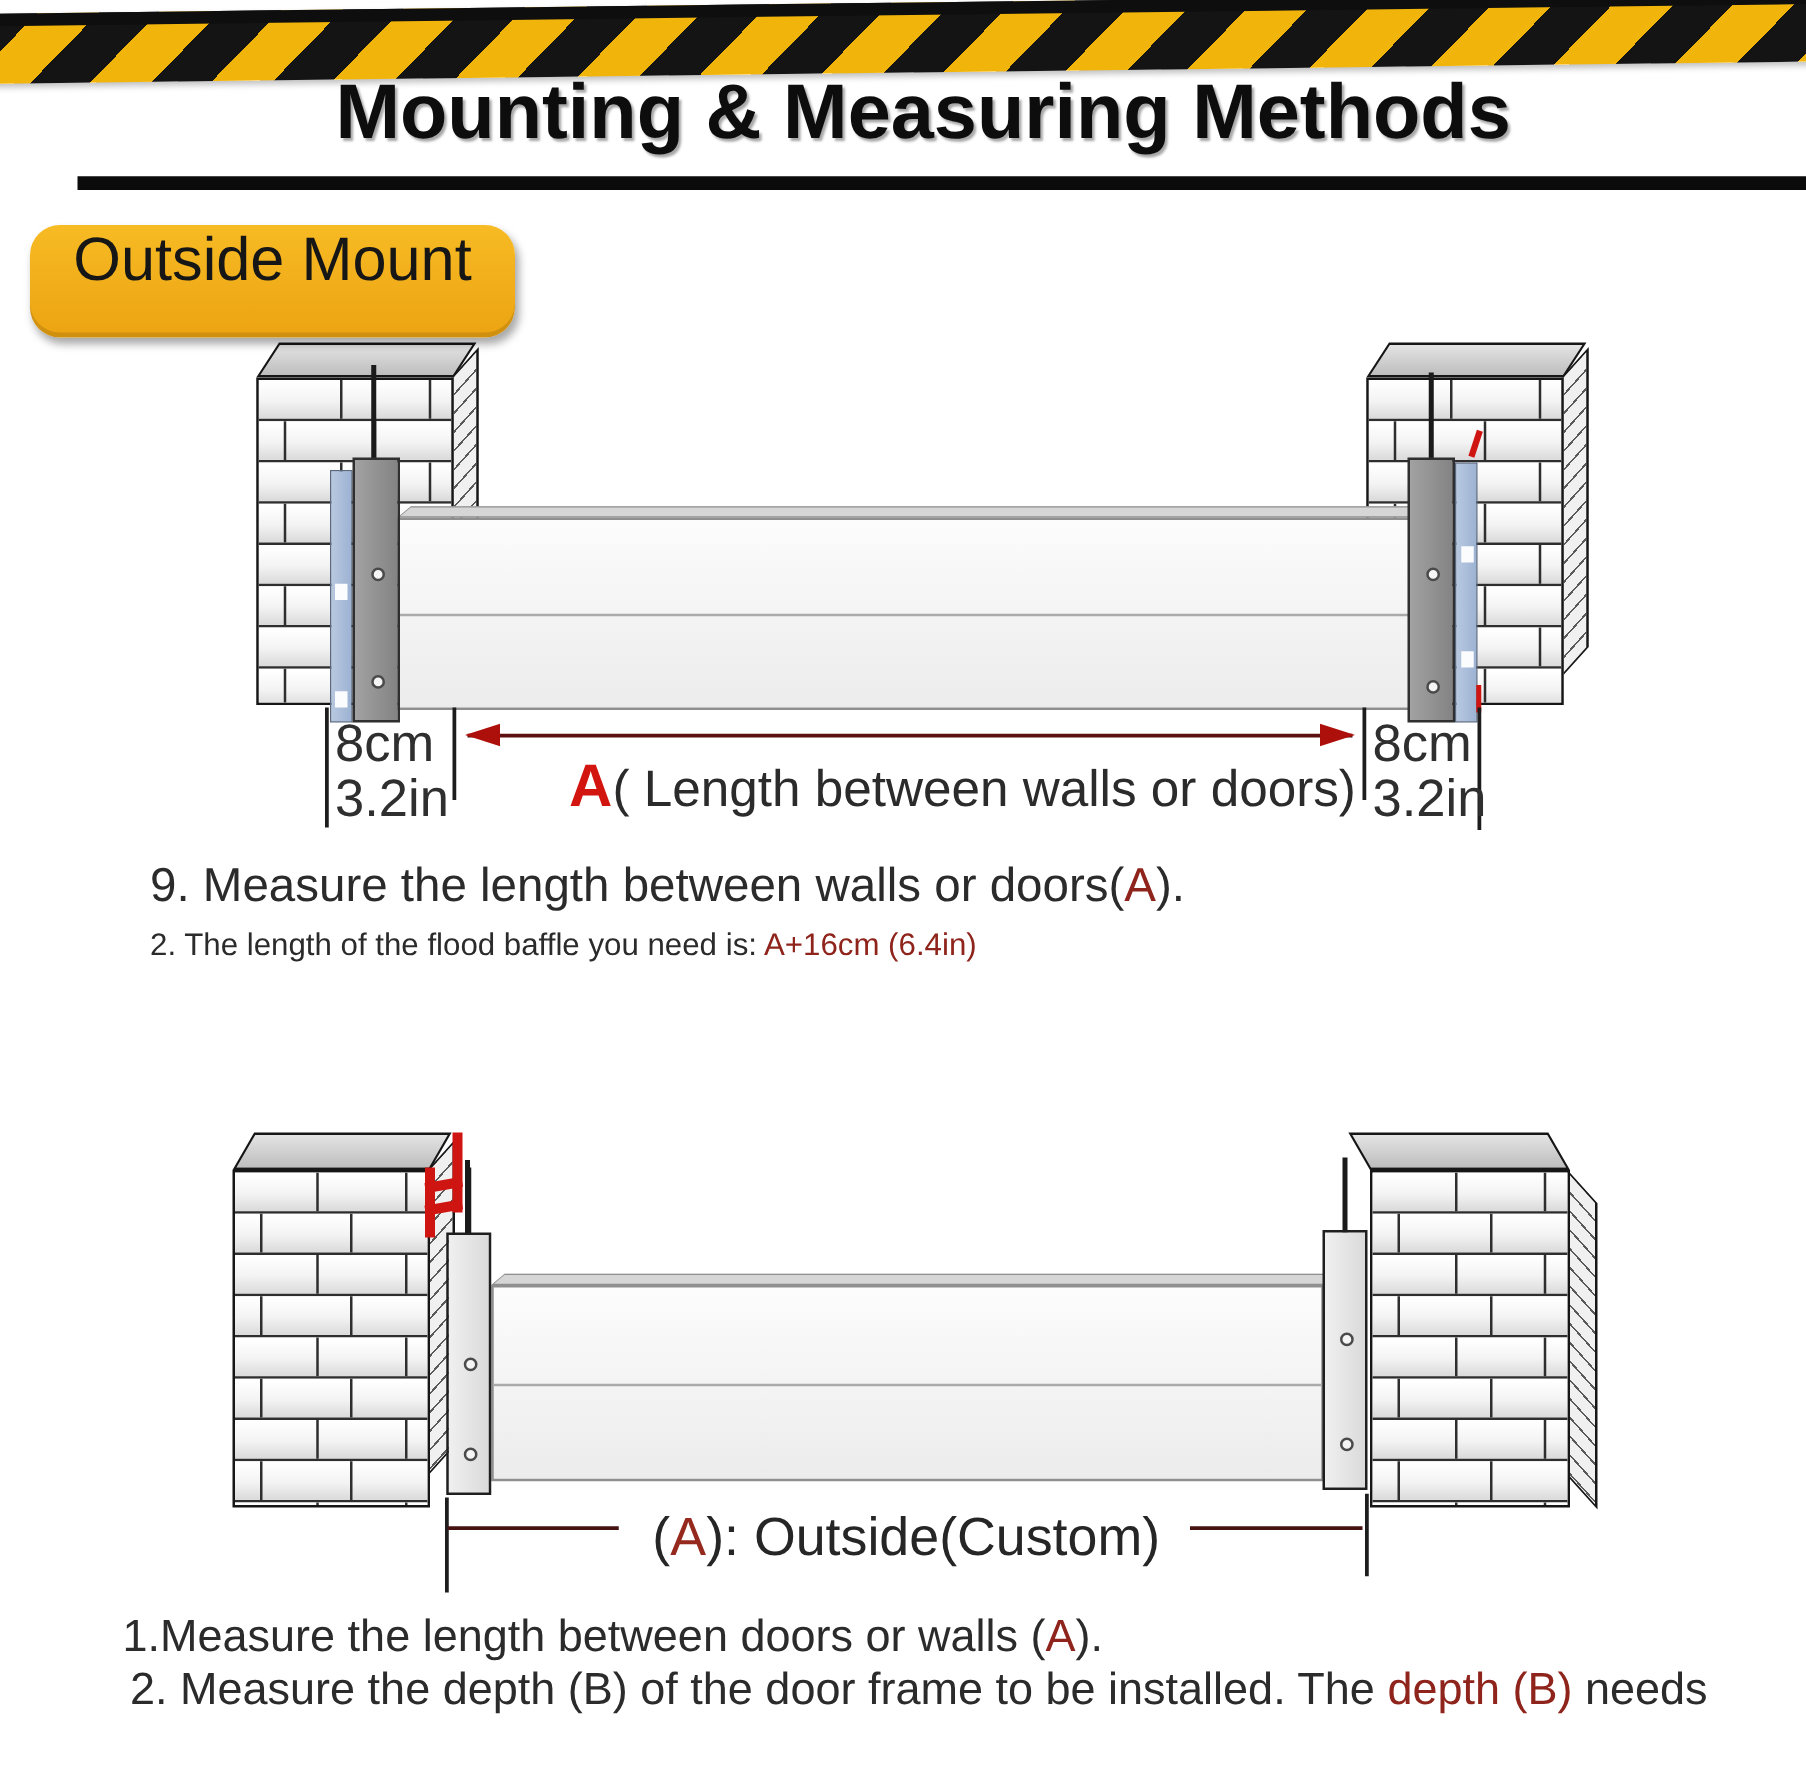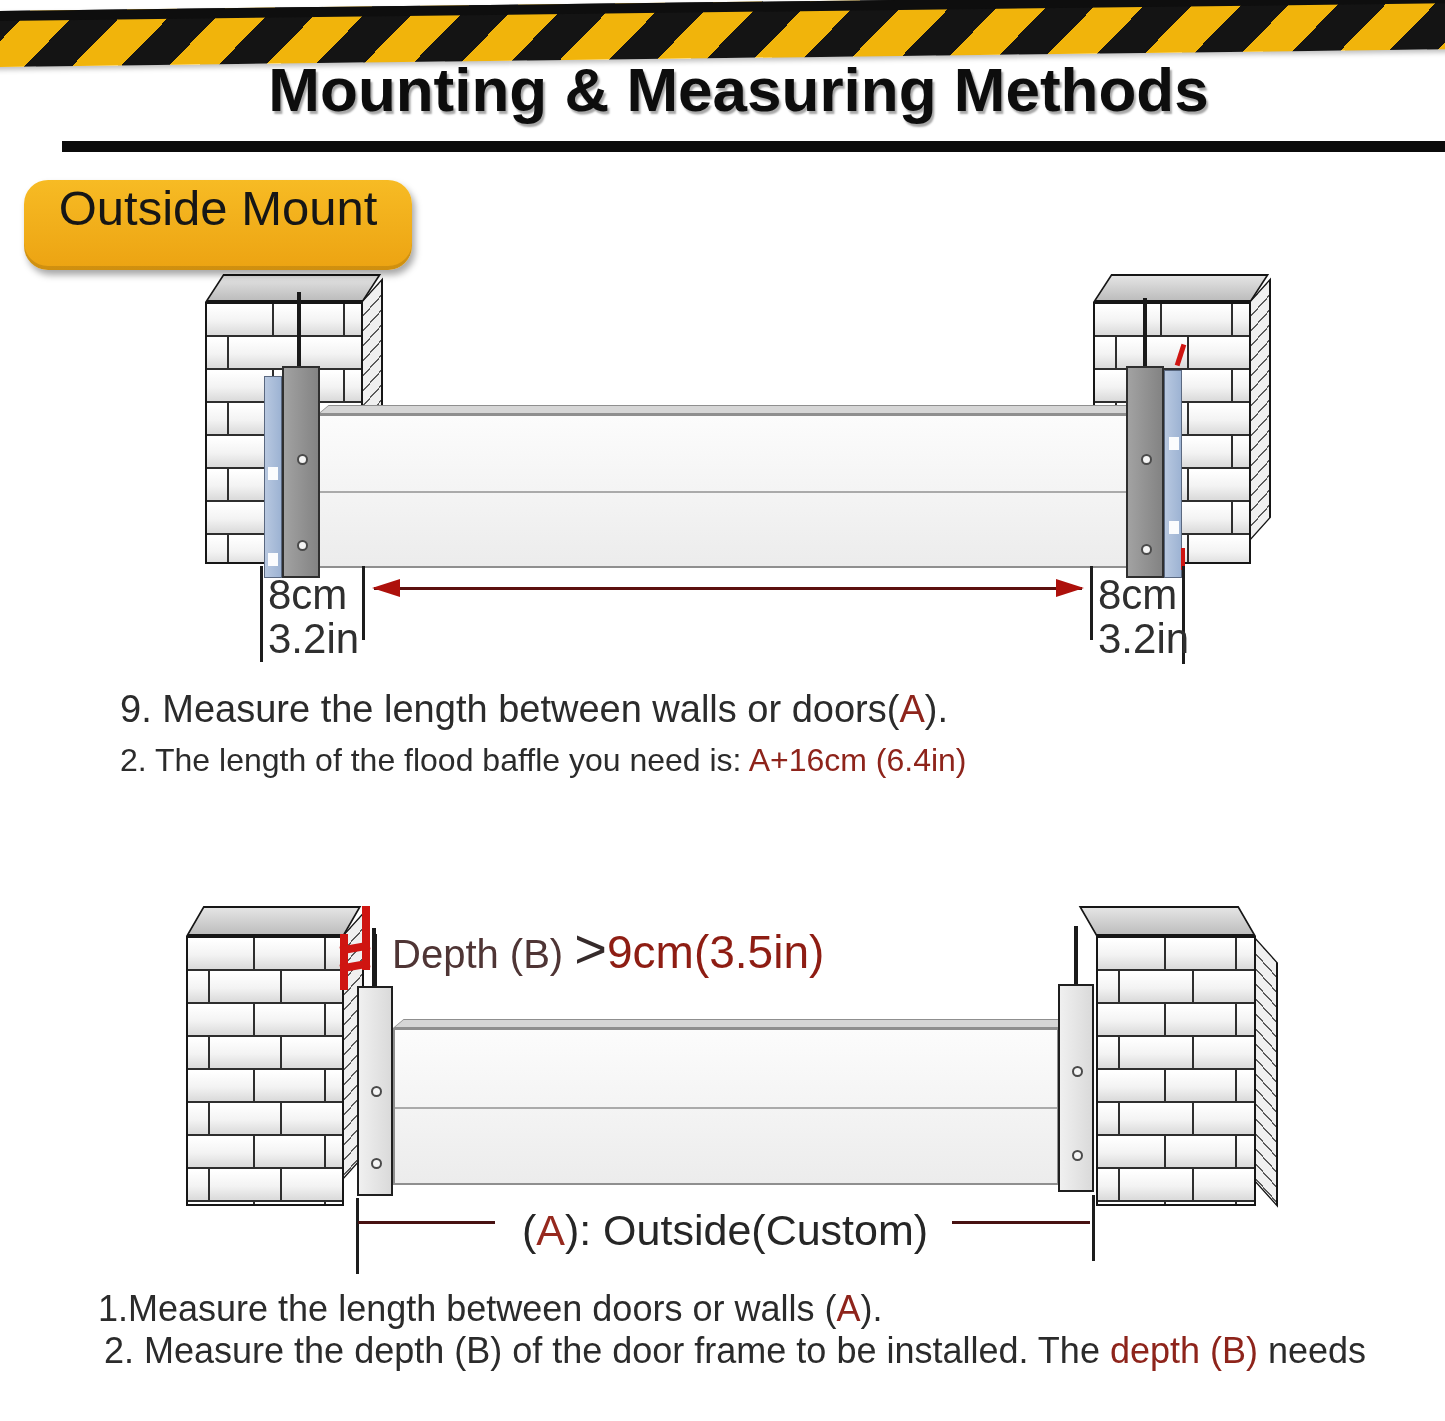--- a/index.html
+++ b/index.html
@@ -157,25 +157,28 @@
   <div class="dimtext" style="left:1098px;top:574px;">
     <div>8cm</div>
     <div>3.2in</div>
   </div>
 
   <div class="dimline" style="left:374px;top:587px;width:708px;">
     <span class="ah ah-l"></span>
     <span class="ah ah-r"></span>
   </div>
 
+  <div class="lbl" style="left:420px;top:602px;width:700px;text-align:center;font-size:41px;">
+    <span class="redA">A</span><span>( Length between walls or doors)</span>
+  </div>
 
   <div class="steps" style="left:120px;top:688px;font-size:38px;">
     <span>9. Measure the length between walls or doors(</span><span class="maroon">A</span><span>).</span>
   </div>
-  <div class="steps" style="left:120px;top:742px;font-size:32px;">
+  <div class="steps" style="left:120px;top:742px;font-size:25px;">
     <span>2. The length of the flood baffle you need is: </span><span class="maroon">A+16cm (6.4in)</span><span></span>
   </div>
 
 
   <div class="pillar" style="left:186px;top:936px;width:158px;height:270px;">
     <div class="ptop" style="left:0;top:-30px;width:158px;height:30px;transform:skewX(-30deg);"></div>
     <div class="pside" style="left:156px;top:0;width:22px;height:245px;transform:skewY(-48deg);"></div>
     <div class="pface">
         <div class="brickrow"></div>
         <div class="brickrow"></div>
@@ -204,23 +207,20 @@
         <div class="brickrow"></div>
       </div>
   </div>
 
   <div class="redmark" style="left:340px;top:934px;width:8px;height:56px;"></div>
   <div class="redmark" style="left:362px;top:906px;width:8px;height:64px;"></div>
   <div class="redmark" style="left:340px;top:944px;width:30px;height:8px;transform:rotate(-10deg);"></div>
   <div class="redmark" style="left:340px;top:962px;width:30px;height:8px;transform:rotate(-10deg);"></div>
   <div class="bolt" style="left:374px;top:934px;width:3px;height:54px;"></div>
 
-  <div class="lbl" style="left:392px;top:916px;">
-    <span class="depth1">Depth (B) </span><span class="depth2">&gt;</span><span class="depth3">9cm(3.5in)</span>
-  </div>
 
   <div class="bolt" style="left:372px;top:928px;width:4px;height:60px;"></div>
   <div class="plate" style="left:357px;top:986px;width:36px;height:210px;">
     <span class="hole" style="left:12px;top:98px;"></span>
     <span class="hole" style="left:12px;top:170px;"></span>
   </div>
   <div class="bolt" style="left:1074px;top:926px;width:4px;height:60px;"></div>
   <div class="plate" style="left:1058px;top:984px;width:36px;height:208px;">
     <span class="hole" style="left:12px;top:80px;"></span>
     <span class="hole" style="left:12px;top:164px;"></span>

